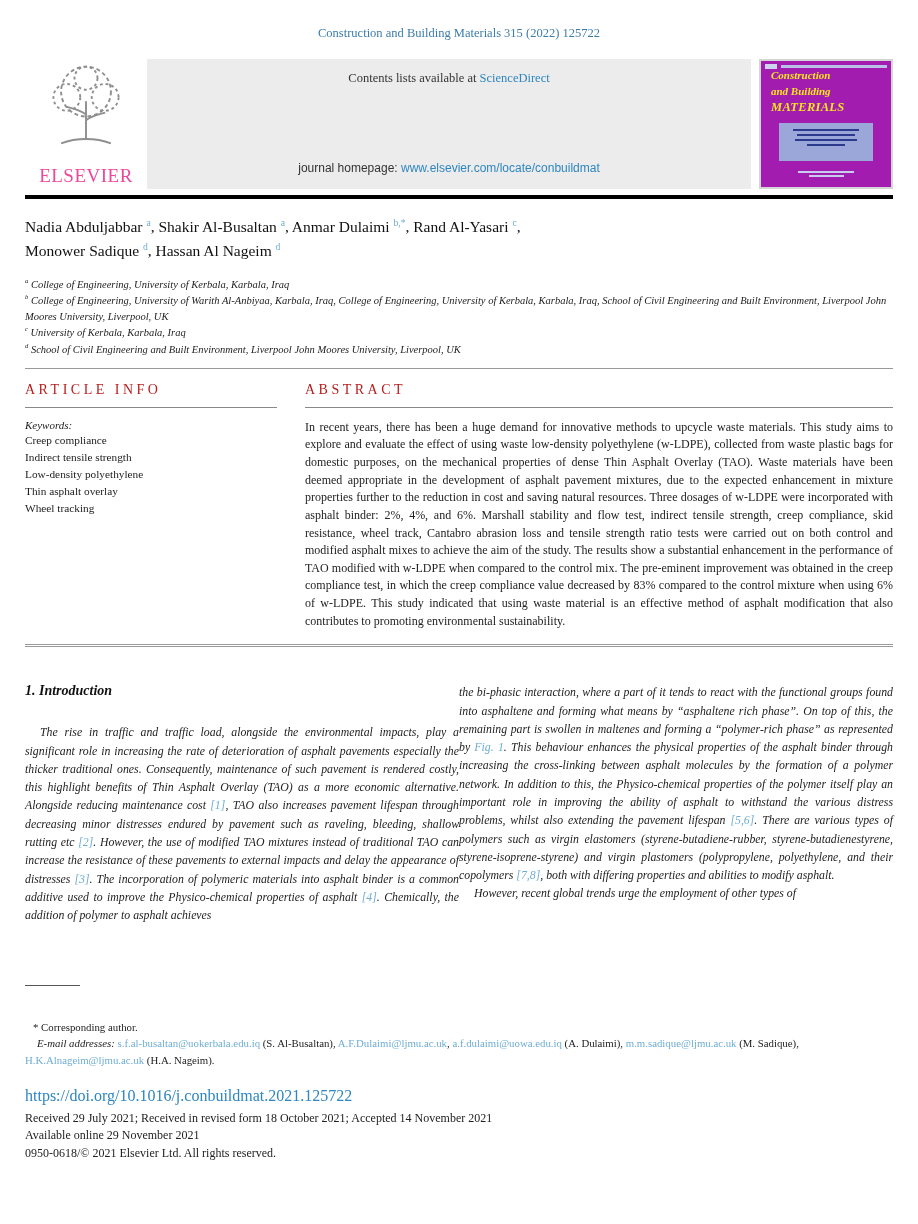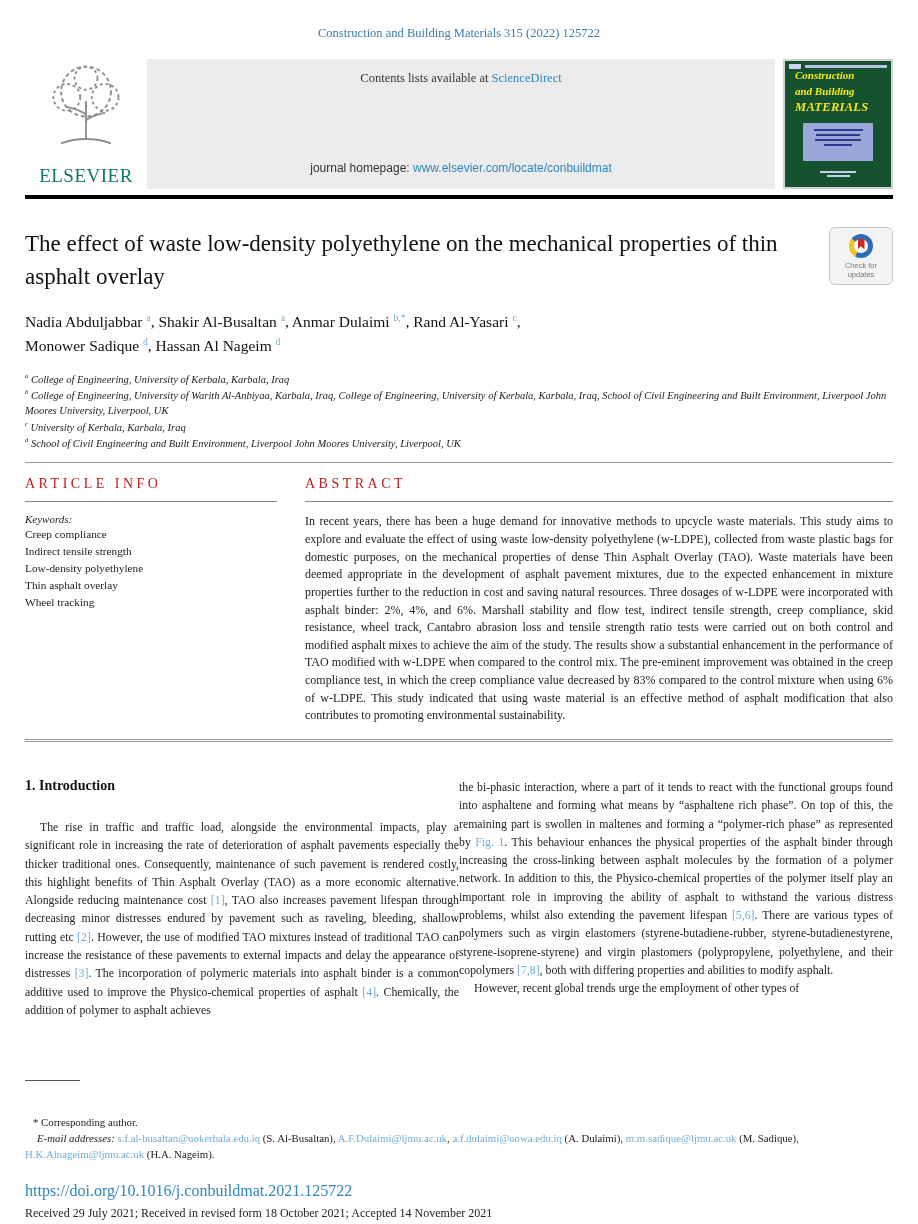--- a/index.html
+++ b/index.html
@@ -5,28 +5,28 @@
   * { margin:0; padding:0; box-sizing:border-box; }
   html,body { width:918px; height:1224px; background:#ffffff; overflow:hidden; }
   body { font-family:"Liberation Serif", serif; color:#1c1c1c; position:relative; }
   .page { padding:26px 25px 0 25px; }
 
   .citation { text-align:center; font-size:12.5px; color:#3c7ca8; }
 
   
   .banner { display:flex; margin-top:18px; height:130px; }
   .logo-box { width:122px; display:flex; flex-direction:column; align-items:center; justify-content:flex-end; padding-bottom:2px; }
-  .logo-text { font-size:19px; color:#0f766e; letter-spacing:0.5px; margin-top:14px;font-family:Liberation Serif, serif; }
+  .logo-text { font-size:19px; color:#ec4899; letter-spacing:0.5px; margin-top:14px;font-family:Liberation Serif, serif; }
   .banner-center { flex:1; background:#ececec; display:flex; flex-direction:column; align-items:center; justify-content:space-between; padding:12px 10px 14px 10px; }
   .contents-line { font-size:12.5px; color:#333; }
   .journal-title { font-size:23px; color:#111; }
   .homepage-line { font-family:"Liberation Sans", sans-serif; font-size:12px; color:#333; }
   .link { color:#2e86c0; text-decoration:none; cursor:pointer; }
 
-  .cover-box { width:110px; height:130px; margin-left:8px; background:#14532d; border:2px solid #d4d4d4; position:relative; padding:6px 0 0 10px; }
+  .cover-box { width:134px; height:130px; margin-left:8px; background:#a21caf; border:2px solid #d4d4d4; position:relative; padding:6px 0 0 10px; }
   .cover-topstrip { position:absolute; top:3px; left:4px; width:12px; height:5px; background:#cfd4ee; }
   .cover-topline { position:absolute; top:4px; left:20px; right:4px; height:3px; background:#b9c1e8; }
   .cover-t1 { font-size:11px; font-weight:bold; font-style:italic; color:#f8e61e; line-height:1.25; margin-top:2px; }
   .cover-t2 { font-size:12.5px; font-weight:bold; font-style:italic; color:#f8e61e; letter-spacing:0.3px; margin-top:1px; }
   .cover-panel { position:absolute; left:18px; right:18px; top:62px; bottom:26px; background:#9aa7d8; display:flex; flex-direction:column; align-items:center; justify-content:flex-start; padding-top:6px; gap:3px; }
   .cover-bar { height:2px; background:#2c3a8e; }
   .cover-foot { position:absolute; left:30px; right:30px; bottom:10px; display:flex; flex-direction:column; gap:2px; align-items:center; }
   .cover-foot .cover-bar { background:#c6cdee; }
 
   .black-bar { height:4px; background:#000; margin-top:6px; }
@@ -54,21 +54,21 @@
   .info-left { width:252px; margin-right:28px; flex-shrink:0; }
   .info-right { flex:1; }
   .info-heading { font-size:14px; letter-spacing:3.5px; color:#b91c1c; }
   .heading-rule { border-top:1px solid #888; margin:9px 0 11px 0; }
   .kw-label { font-size:11px; font-style:italic; margin-bottom:1px; }
   .kw { font-size:11.3px; line-height:1.5; }
   .abstract { font-size:12px; line-height:1.47; text-align:justify; color:#222; }
   .double-rule { margin-top:14px; height:3px; border-top:1px solid #9a9a9a; border-bottom:1px solid #9a9a9a; }
 
   
-  .columns { display:flex; margin-top:36px; min-height:292px; }
+  .columns { display:flex; margin-top:36px; min-height:292px;font-style:italic; }
   .col { flex:1; }
   h2.section { font-size:14px; font-weight:bold; color:#111; }
   .para { font-size:11.8px; line-height:1.55; text-align:justify; color:#222; }
   .col .para.first { margin-top:24px; }
   .indent { text-indent:15px; }
 
   
   .footnote { margin-top:10px; }
   .fn-rule { width:55px; border-top:1px solid #555; margin-bottom:7px; }
   .fn { font-size:10.8px; line-height:1.5; color:#222; }
@@ -122,31 +122,20 @@
       </div>
       <div class="cover-foot">
         <div class="cover-bar" style="width:80%"></div>
         <div class="cover-bar" style="width:50%"></div>
       </div>
     </div>
   </div>
 
   <div class="black-bar"></div>
 
-  <div class="title-row">
-    <h1 class="article-title">The effect of waste low-density polyethylene on the mechanical properties of thin asphalt overlay</h1>
-    <div class="check-badge">
-      <div class="badge-circle">
-        <div class="badge-inner">
-            <div class="badge-ribbon"></div>
-          </div>
-      </div>
-      <div class="badge-text">Check for updates</div>
-    </div>
-  </div>
 
   <div class="authors">
     <div><span>Nadia Abduljabbar </span><sup class="ref">a</sup><span>, Shakir Al-Busaltan </span><sup class="ref">a</sup><span>, Anmar Dulaimi </span><sup class="ref">b,*</sup><span>, Rand Al-Yasari </span><sup class="ref">c</sup><span>,</span></div>
     <div><span>Monower Sadique </span><sup class="ref">d</sup><span>, Hassan Al Nageim </span><sup class="ref">d</sup></div>
   </div>
 
   <div class="affiliations">
     <div class="aff"><sup>a</sup><span> College of Engineering, University of Kerbala, Karbala, Iraq</span></div>
     <div class="aff"><sup>b</sup><span> College of Engineering, University of Warith Al-Anbiyaa, Karbala, Iraq, College of Engineering, University of Kerbala, Karbala, Iraq, School of Civil Engineering and Built Environment, Liverpool John Moores University, Liverpool, UK</span></div>
     <div class="aff"><sup>c</sup><span> University of Kerbala, Karbala, Iraq</span></div>

